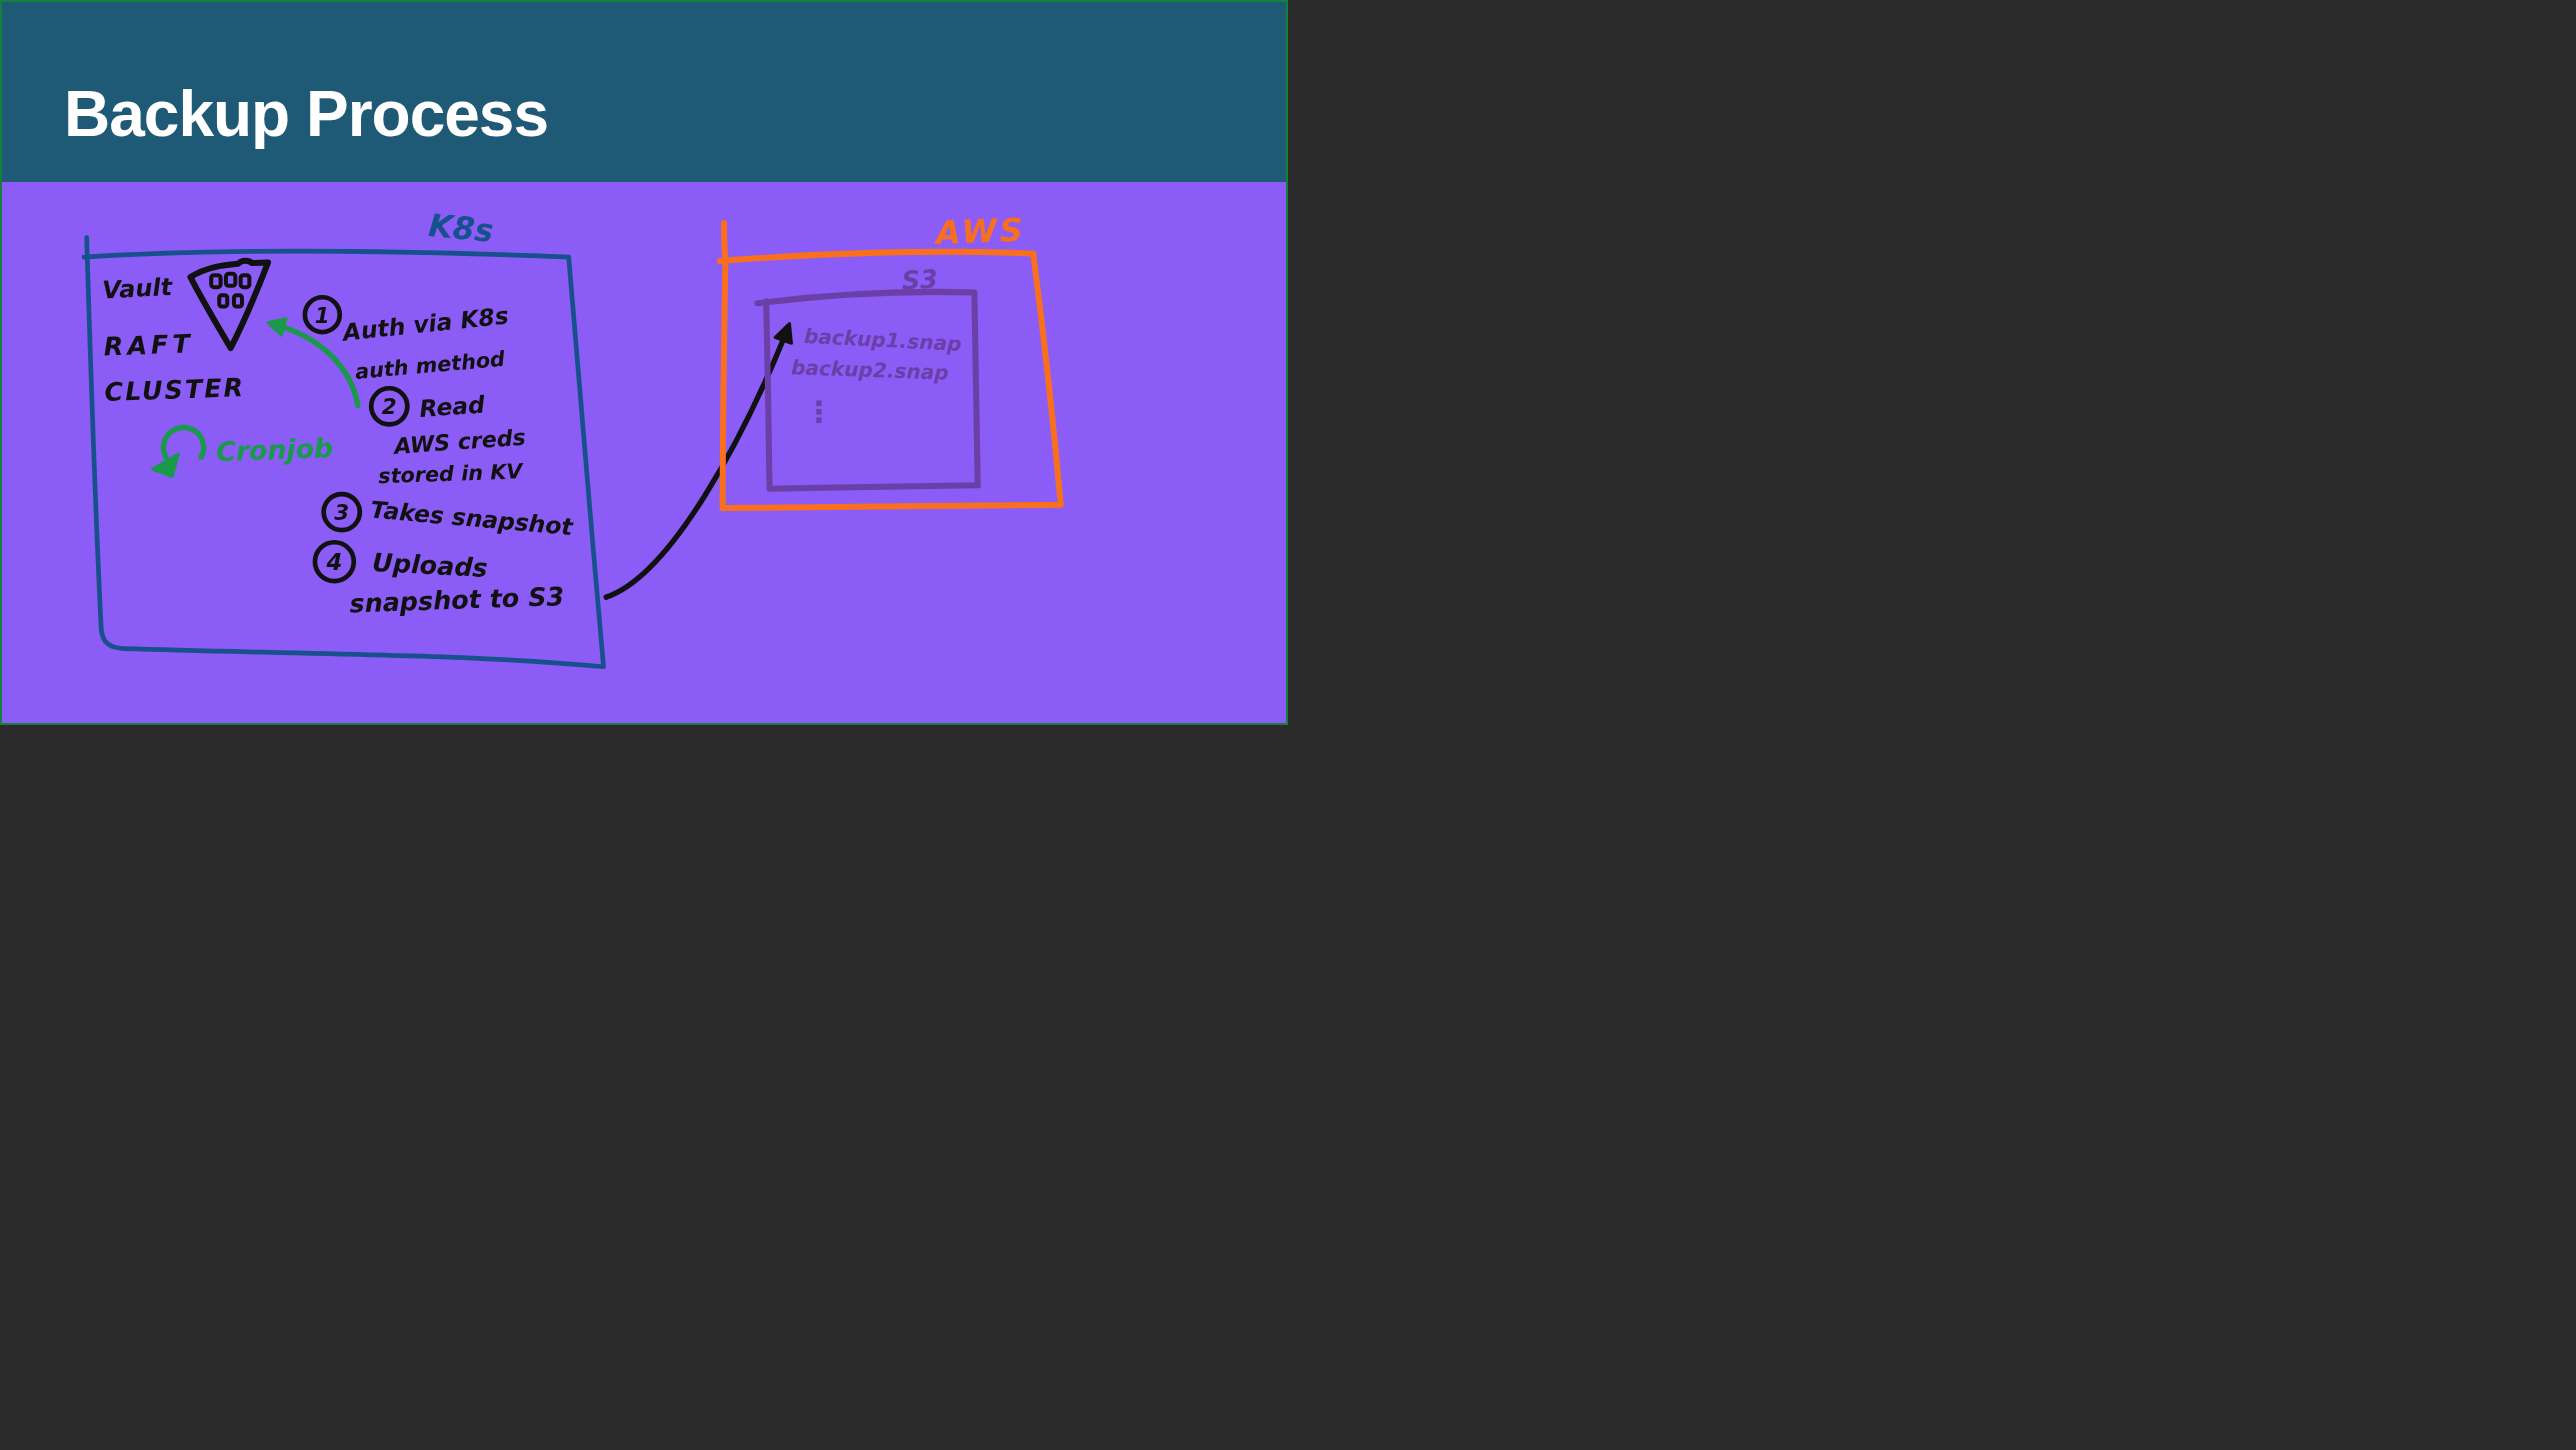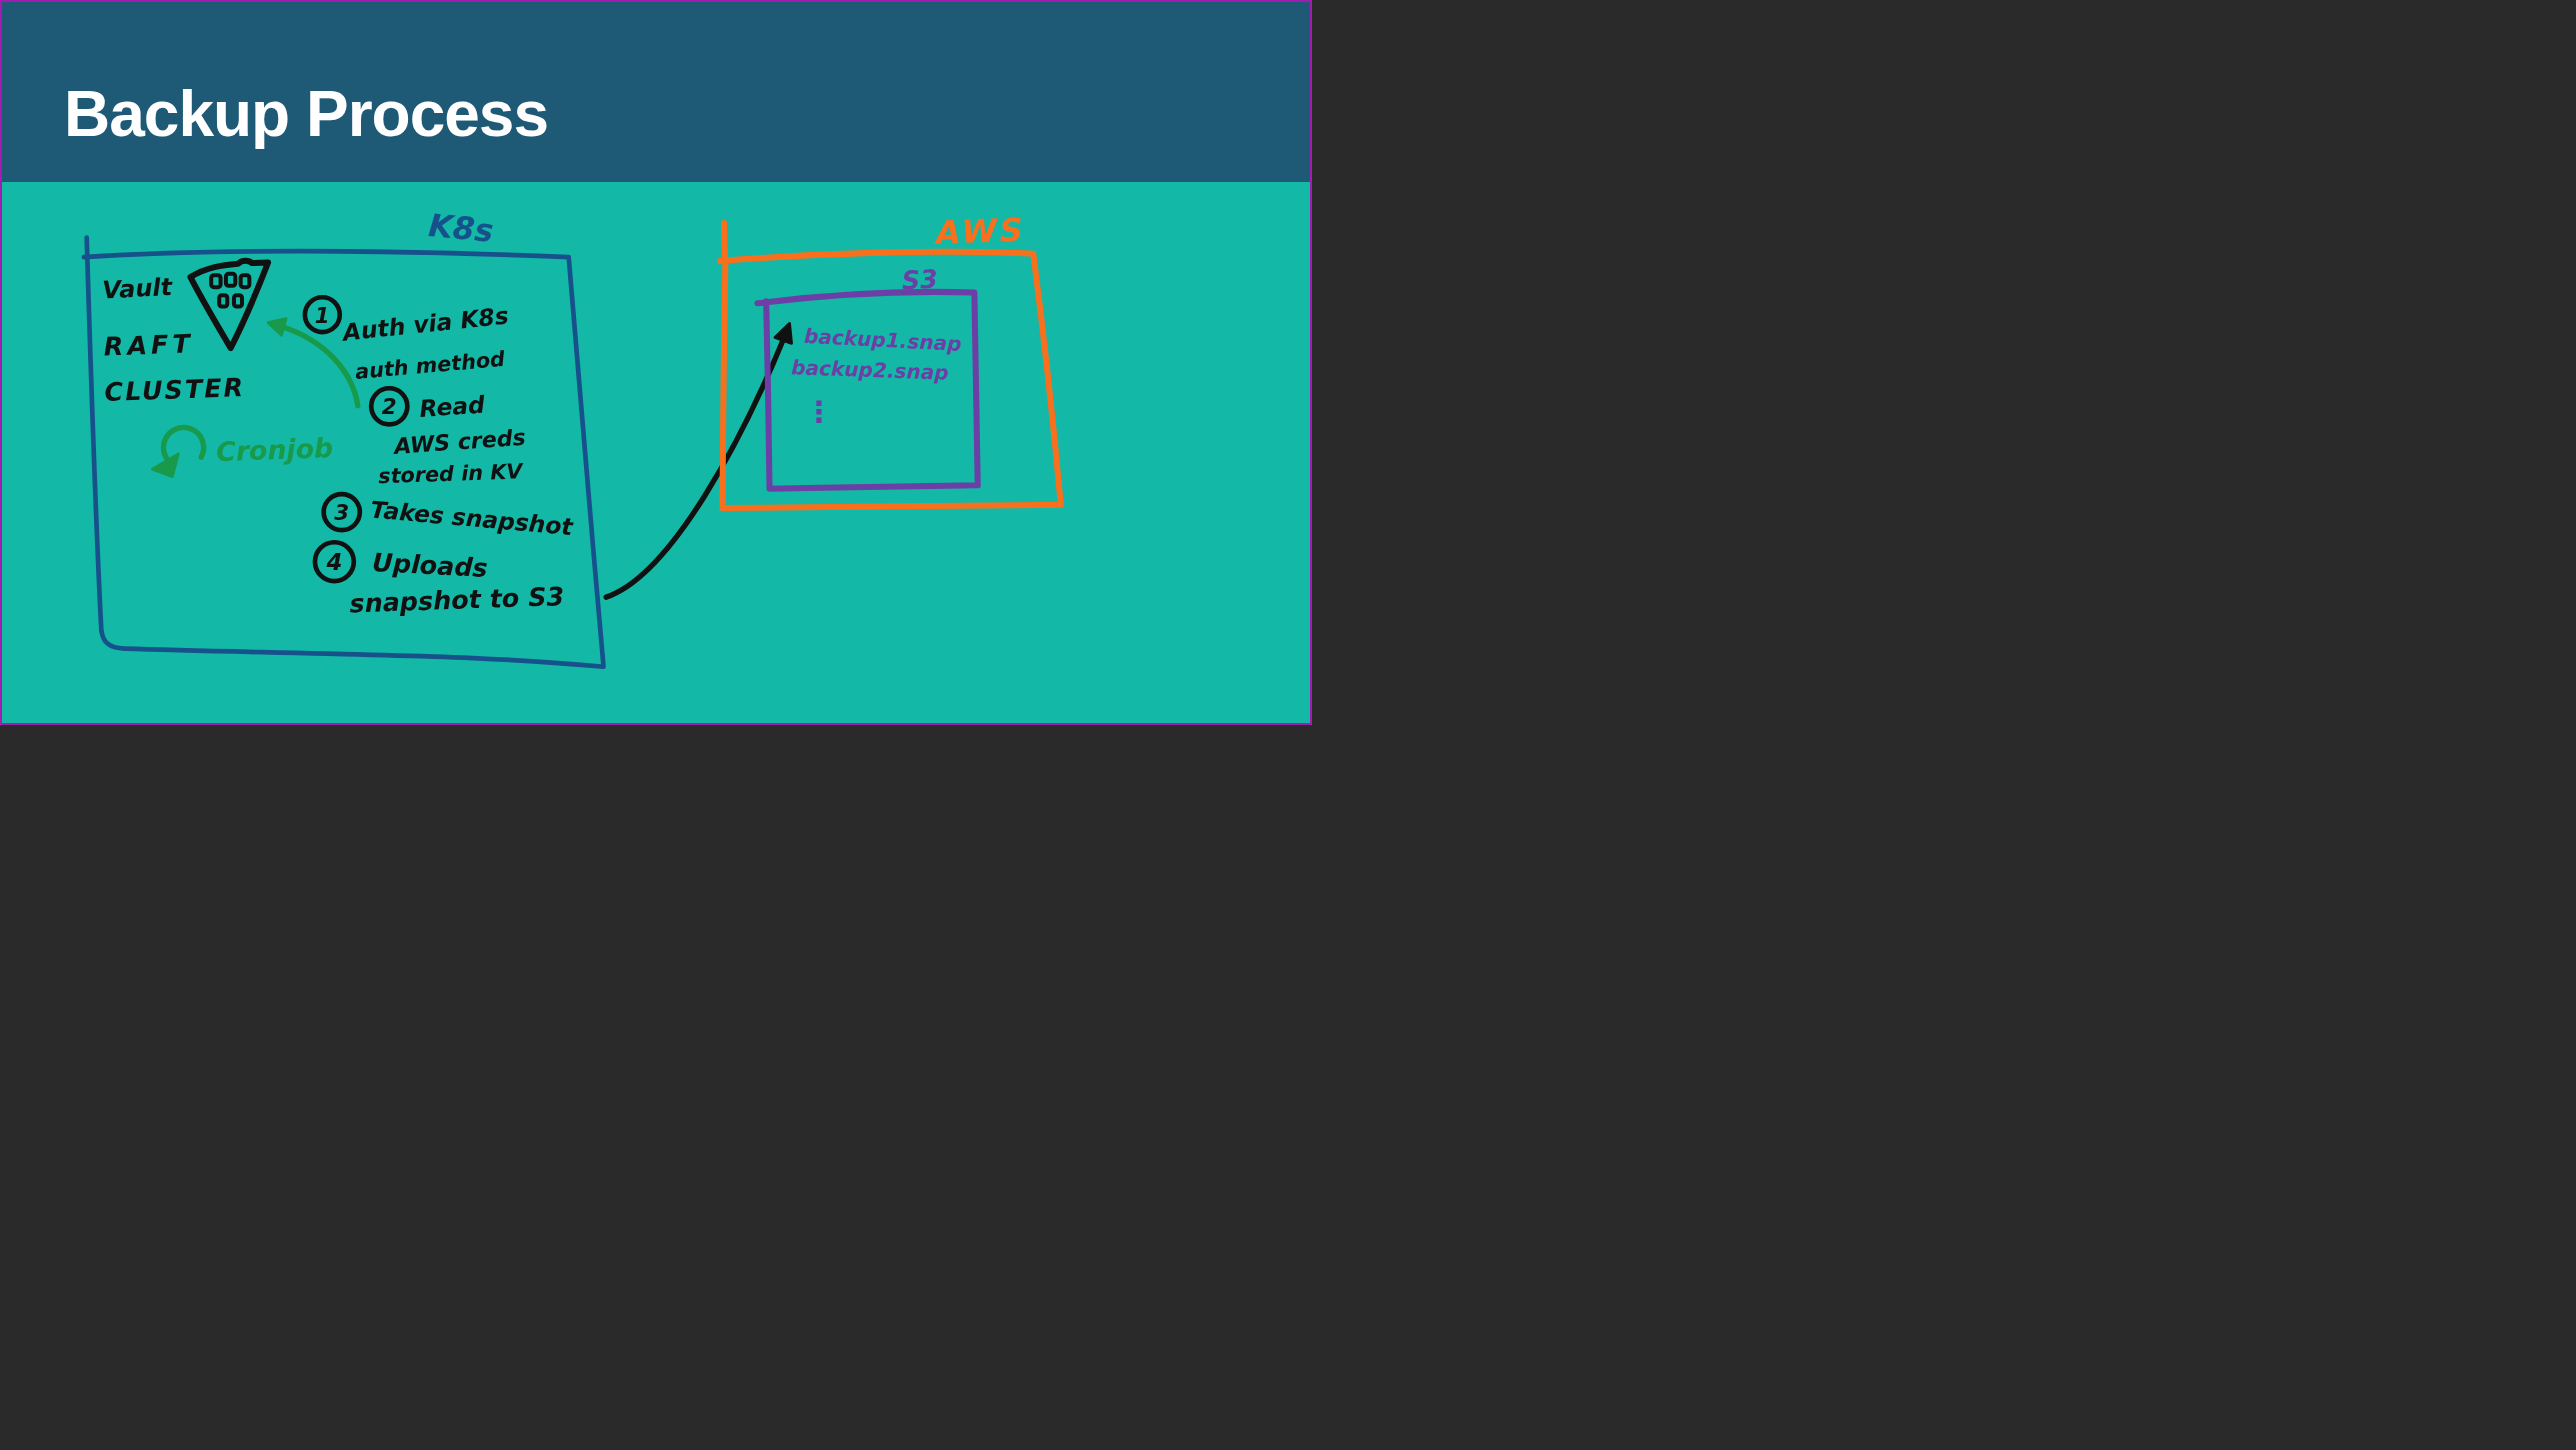--- a/index.html
+++ b/index.html
@@ -1,23 +1,22 @@
 <!DOCTYPE html>
 <html style="font-size:10.7px"><head>
 <meta charset="utf-8">
 <style>
   html,body { margin:0; padding:0; background:#2a2a2a; }
   .page {
     position:relative;
     width:1284px; height:721px;
-    background:#14b8a6;
-    border:2px solid #a21caf;
+    background:#8b5cf6;
+    border:2px solid #15803d;
     overflow:hidden;
     font-family:"Liberation Sans", sans-serif;
-    padding-left:24px;
   }
   .header {
     position:absolute; left:0; top:0; right:0;
     height:180px;
     background:#1e5a75;
   }
   .header h1 {
     position:absolute; left:62px; top:80px;
     margin:0;
     font-size:64px; line-height:1;

